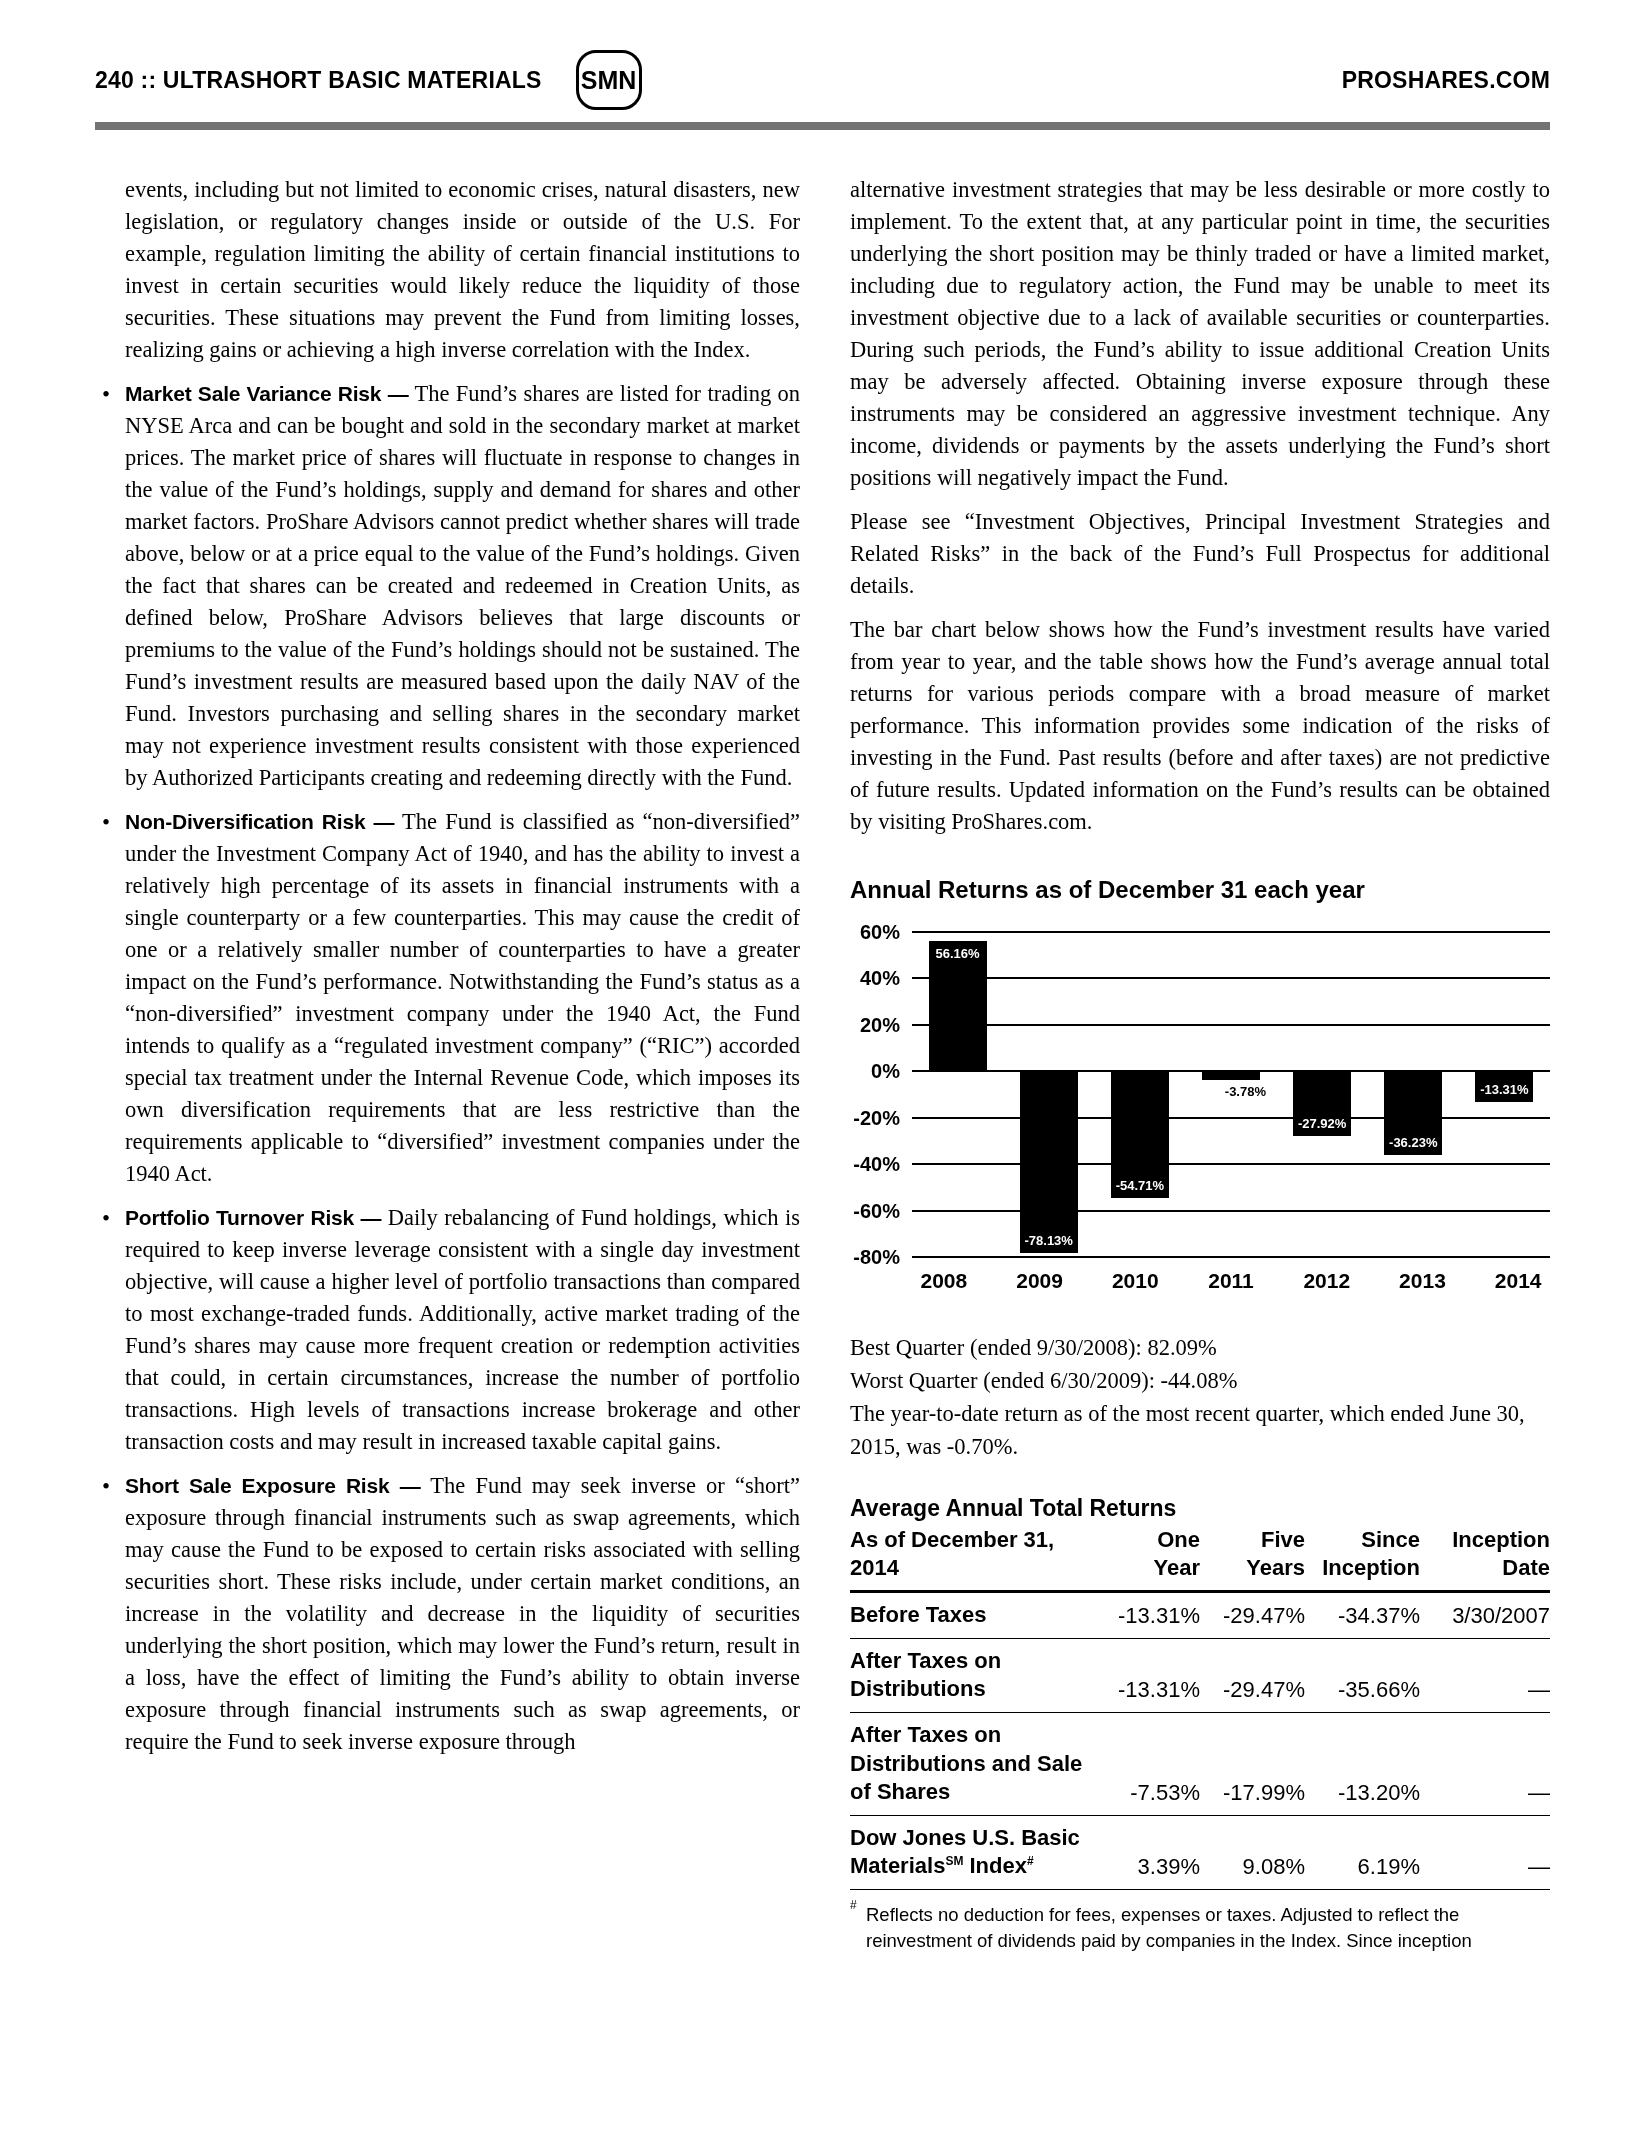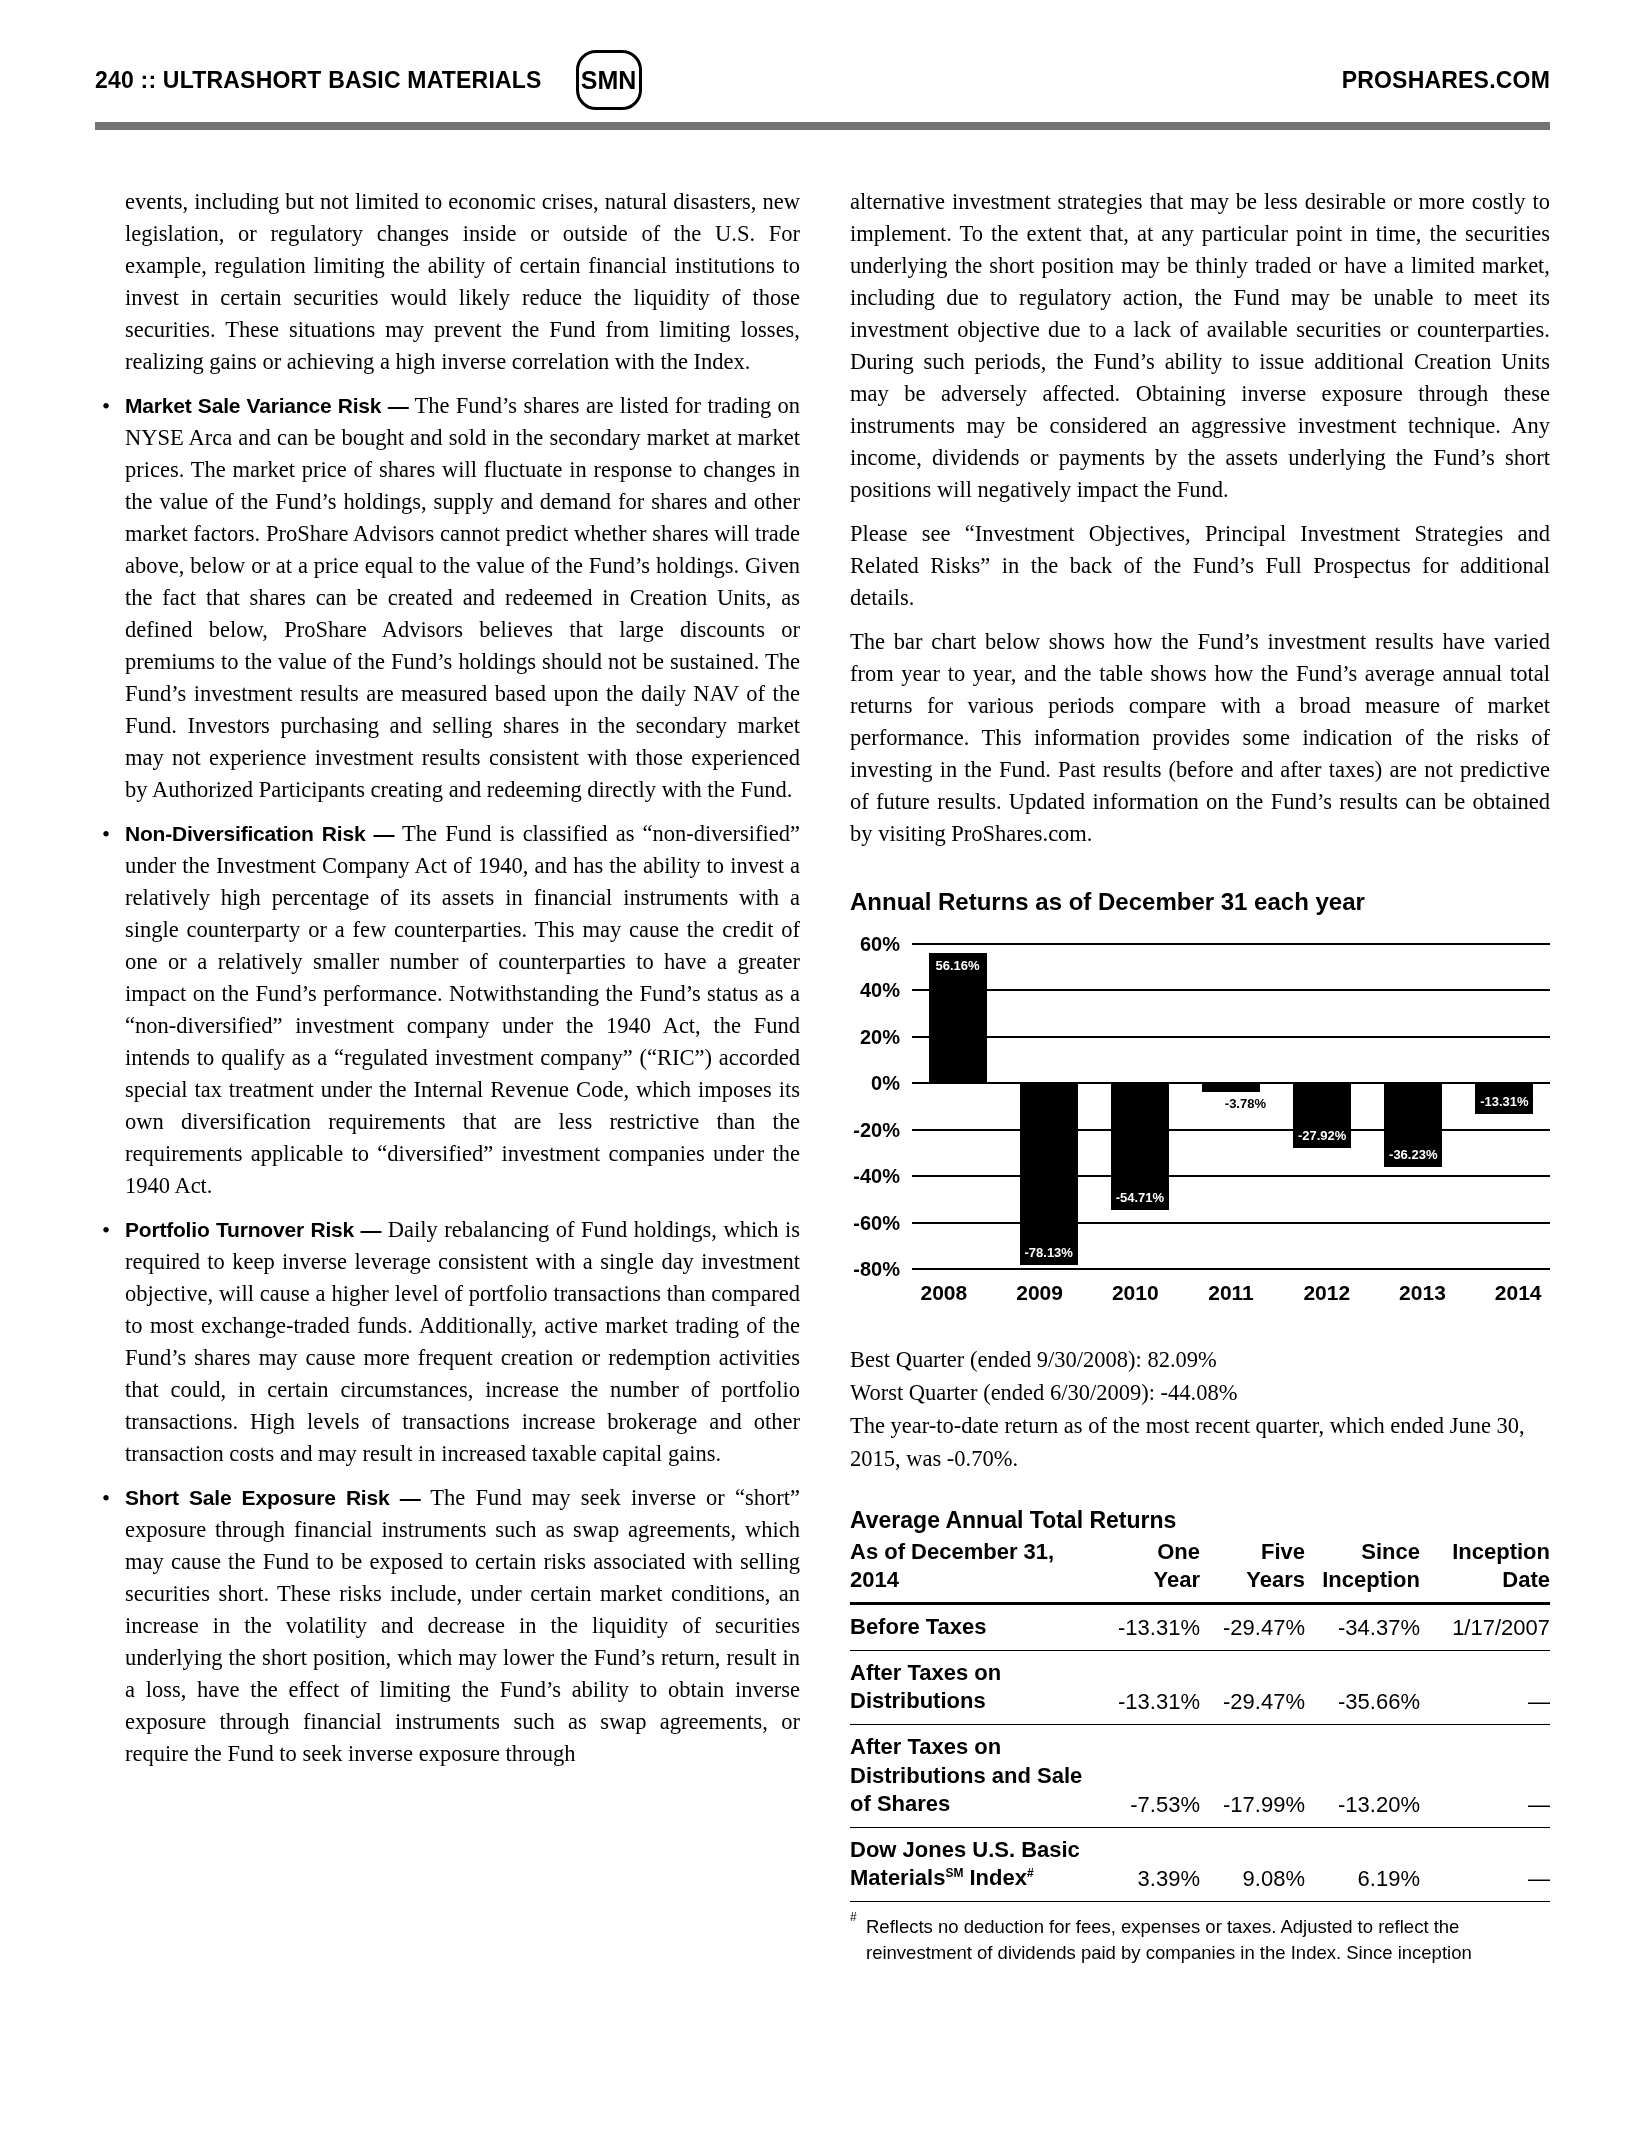--- a/index.html
+++ b/index.html
@@ -13,21 +13,21 @@
   .hdr{display:flex;align-items:center;border-bottom:8px solid #737373;padding-bottom:12px;}
   .hdr-left,.hdr-right{font-family:"Liberation Sans",sans-serif;font-weight:bold;font-size:23px;letter-spacing:0.2px;}
   .hdr-right{margin-left:auto;}
   .ticker{
     margin-left:34px;border:3px solid #000;border-radius:20px;width:60px;height:54px;
     display:flex;align-items:center;justify-content:center;
     font-family:"Liberation Sans",sans-serif;font-weight:bold;font-size:25px;
   }
 
   
-  .cols{display:flex;margin-top:56px;}
+  .cols{display:flex;margin-top:44px;}
   .col-left{width:675px;margin-left:30px;}
   .col-right{width:700px;margin-left:50px;}
 
   p.body{font-size:22.5px;line-height:32px;text-align:justify;margin:0 0 12px 0;}
   ul.risks{list-style:none;margin:0;padding:0;}
   ul.risks li{font-size:22.5px;line-height:32px;text-align:justify;position:relative;margin:12px 0 0 0;}
   .dot{position:absolute;left:-23px;top:1px;font-size:23px;}
   .risk-title{font-family:"Liberation Sans",sans-serif;font-weight:bold;font-size:21px;letter-spacing:-0.2px;}
 
   .h2{font-family:"Liberation Sans",sans-serif;font-weight:bold;font-size:26px;margin:26px 0 10px 0;}
@@ -211,21 +211,21 @@
               <th>Inception
 Date</th>
             </tr>
           </thead>
           <tbody>
             <tr>
               <th>Before Taxes</th>
               <td>-13.31%</td>
               <td>-29.47%</td>
               <td>-34.37%</td>
-              <td>1/17/2007</td>
+              <td>3/30/2007</td>
             </tr>
             <tr>
               <th>After Taxes on
 Distributions</th>
               <td>-13.31%</td>
               <td>-29.47%</td>
               <td>-35.66%</td>
               <td>—</td>
             </tr>
             <tr>

